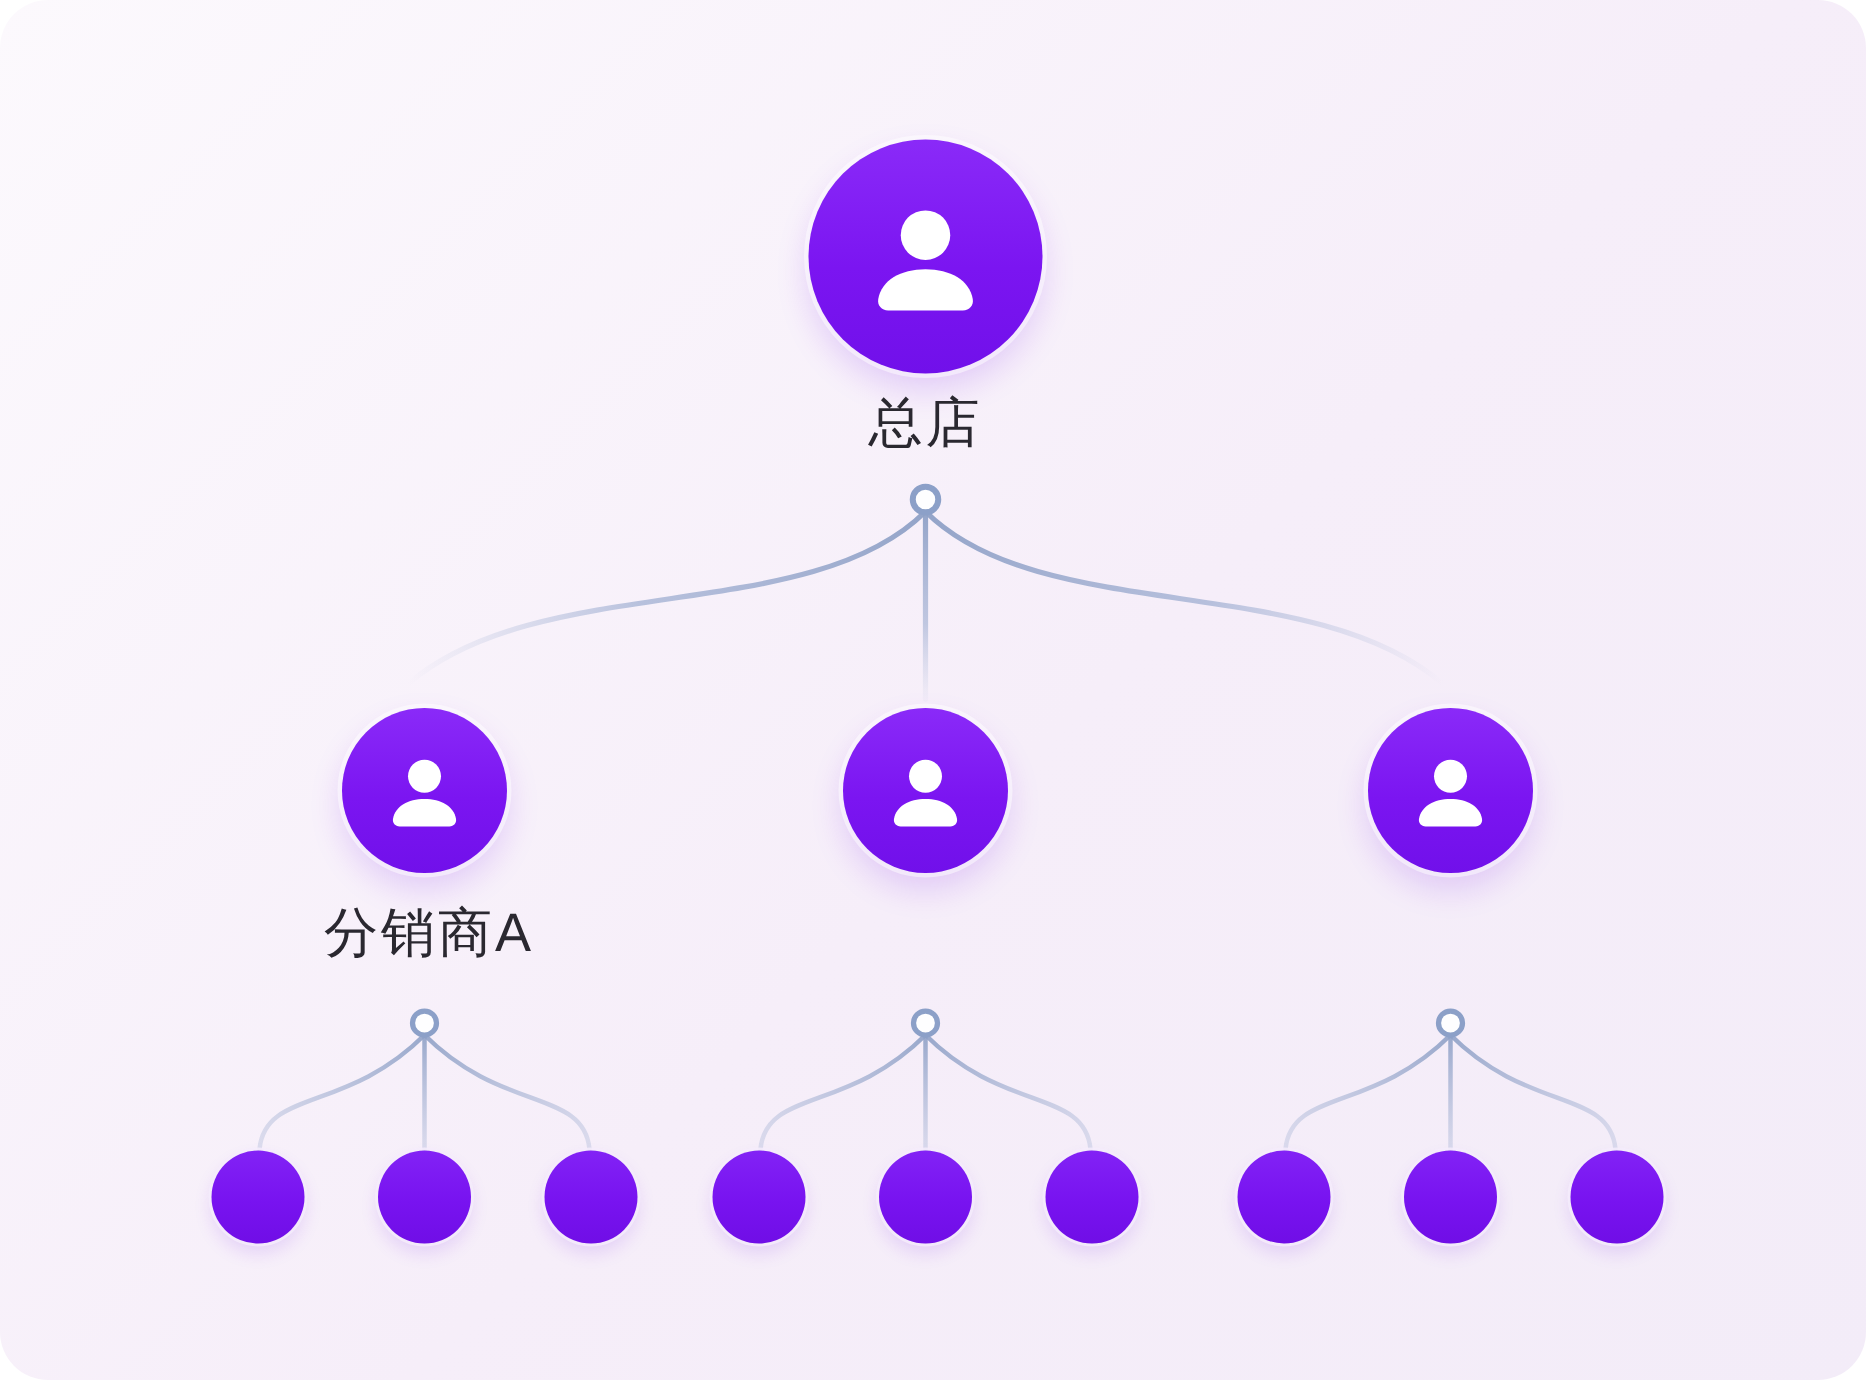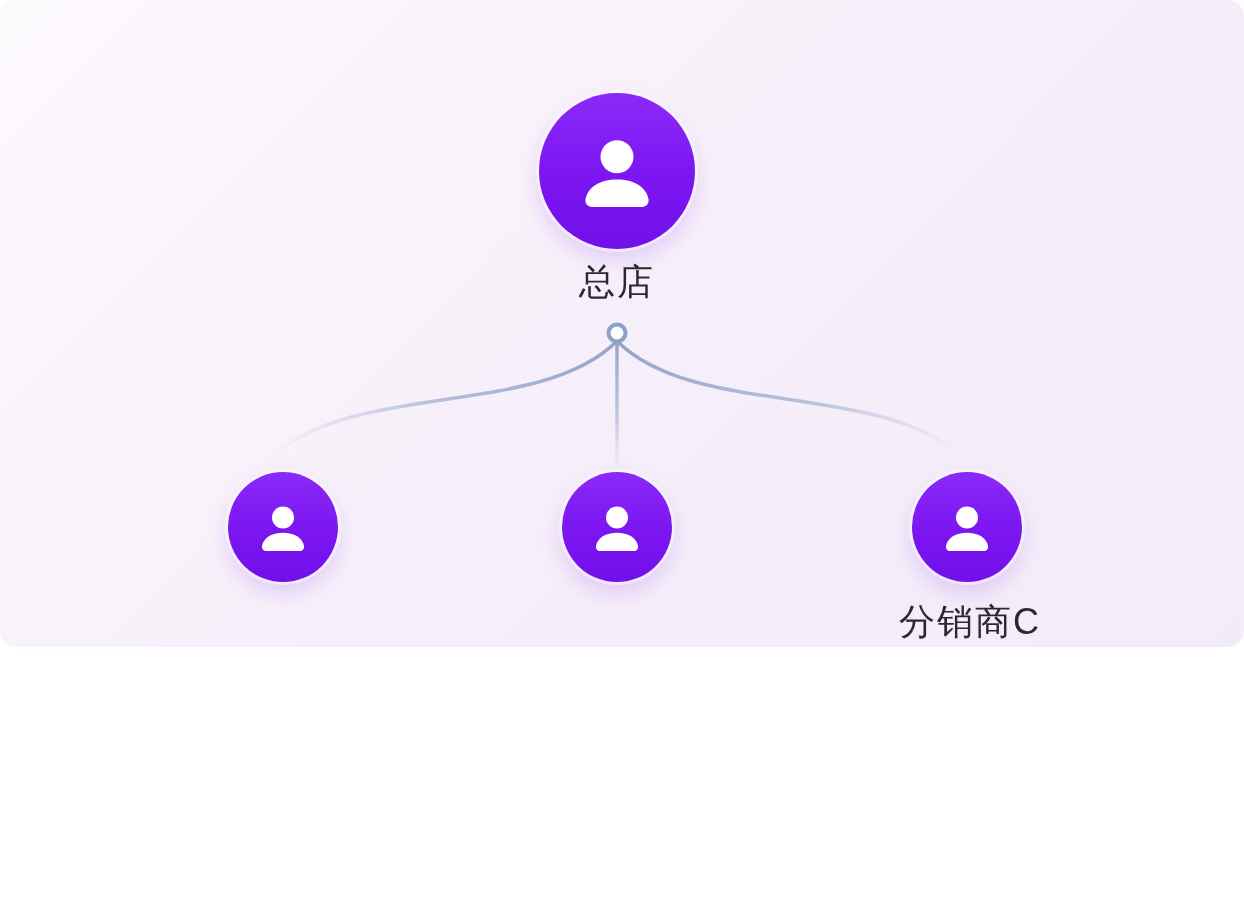--- a/index.html
+++ b/index.html
@@ -4,22 +4,22 @@
 <style>
   html, body {
     margin: 0;
     padding: 0;
     background: #ffffff;
     font-family: "Liberation Sans", "DejaVu Sans", sans-serif;
   }
   .canvas {
     position: relative;
     width: 1244px;
-    height: 647px;
-    border-radius: 16px;
+    height: 920px;
+    border-radius: 32px;
     overflow: hidden;
     background: linear-gradient(135deg, #FCF9FD 0%, #F6EEF9 55%, #F3ECF8 100%);
   }
   .wires {
     position: absolute;
     left: 0; top: 0;
     width: 1244px; height: 920px;
     pointer-events: none;
   }
   .node {
@@ -164,35 +164,35 @@
     </svg>
   </div>
   <div class="label label-root">总店</div>
 
   <div class="node node-mid a">
     <svg class="person-icon" viewBox="0 0 64 64" xmlns="http://www.w3.org/2000/svg">
       <circle cx="32" cy="22.5" r="11" fill="#FFFFFF"></circle>
       <path fill="#FFFFFF" d="M15.4 56c-2.9 0-4.9-2.3-4.4-5.1 1.5-8.3 9.9-13.2 21-13.2s19.5 4.9 21 13.2c.5 2.8-1.5 5.1-4.4 5.1z"></path>
     </svg>
   </div>
+  <div class="label label-mid a">分销商A</div>
 
   <div class="node node-mid b">
     <svg class="person-icon" viewBox="0 0 64 64" xmlns="http://www.w3.org/2000/svg">
       <circle cx="32" cy="22.5" r="11" fill="#FFFFFF"></circle>
       <path fill="#FFFFFF" d="M15.4 56c-2.9 0-4.9-2.3-4.4-5.1 1.5-8.3 9.9-13.2 21-13.2s19.5 4.9 21 13.2c.5 2.8-1.5 5.1-4.4 5.1z"></path>
     </svg>
   </div>
 
   <div class="node node-mid c">
     <svg class="person-icon" viewBox="0 0 64 64" xmlns="http://www.w3.org/2000/svg">
       <circle cx="32" cy="22.5" r="11" fill="#FFFFFF"></circle>
       <path fill="#FFFFFF" d="M15.4 56c-2.9 0-4.9-2.3-4.4-5.1 1.5-8.3 9.9-13.2 21-13.2s19.5 4.9 21 13.2c.5 2.8-1.5 5.1-4.4 5.1z"></path>
     </svg>
   </div>
-  <div class="label label-mid c">分销商C</div>
 
   <div class="leaf p1"></div>
   <div class="leaf p2"></div>
   <div class="leaf p3"></div>
   <div class="leaf p4"></div>
   <div class="leaf p5"></div>
   <div class="leaf p6"></div>
   <div class="leaf p7"></div>
   <div class="leaf p8"></div>
   <div class="leaf p9"></div>

